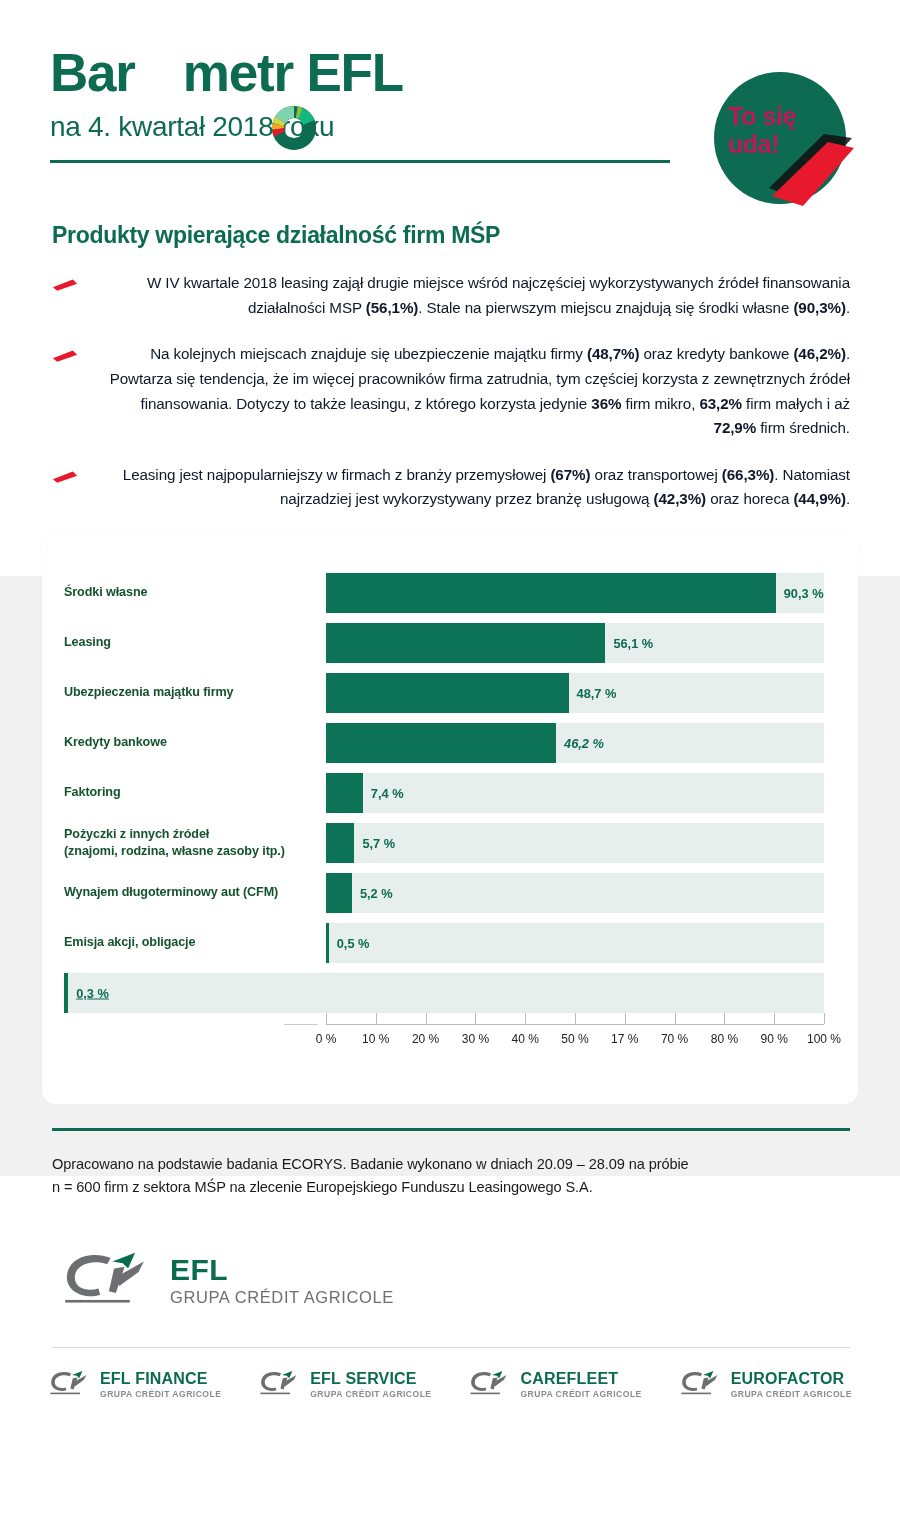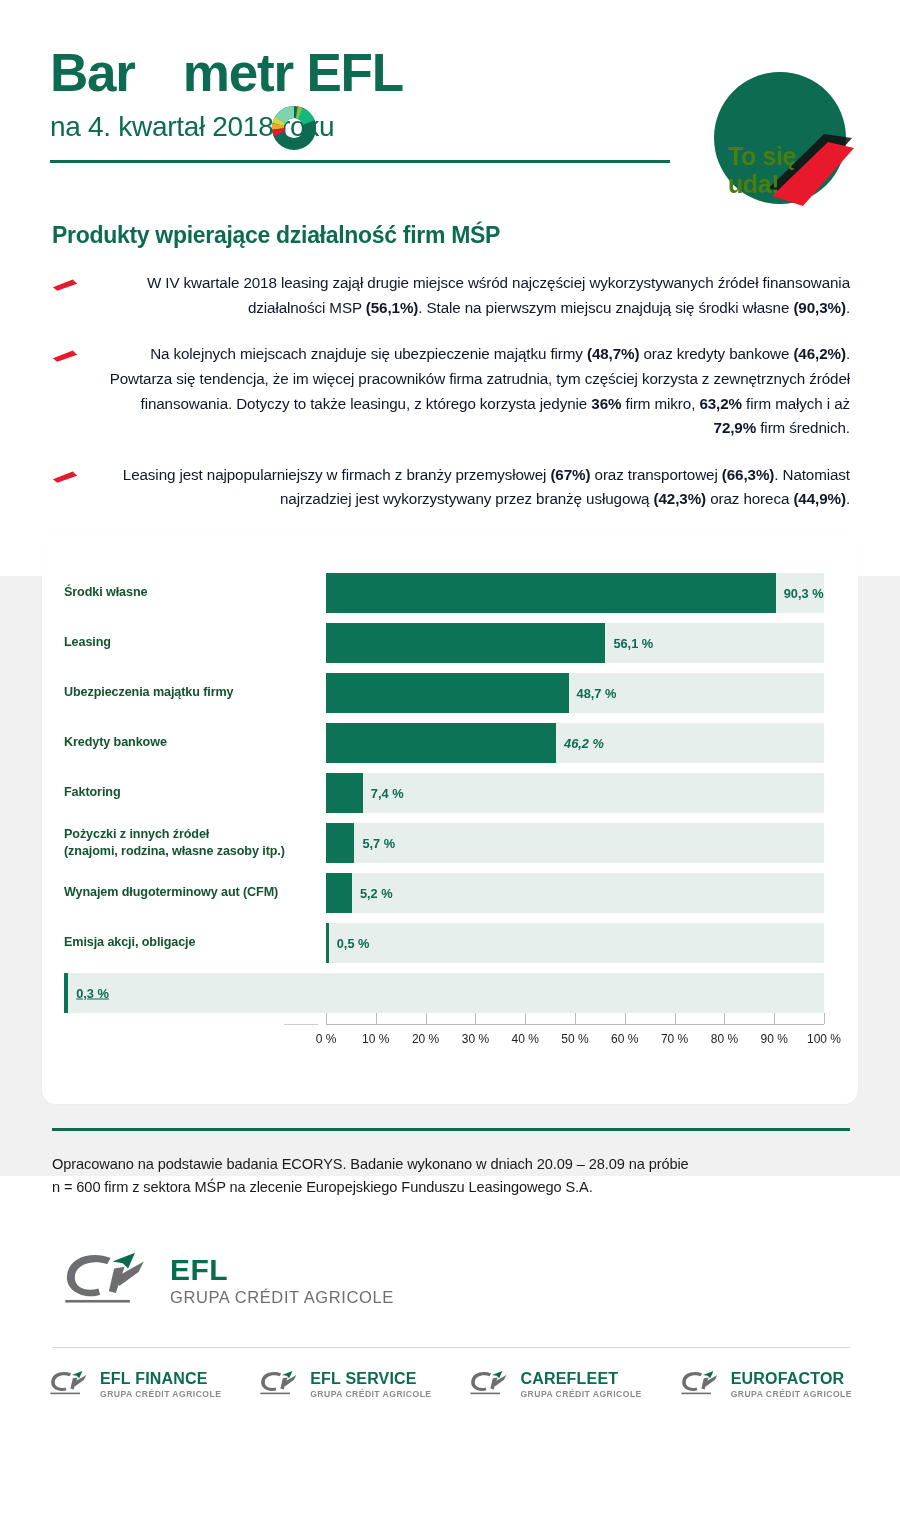--- a/index.html
+++ b/index.html
@@ -69,28 +69,27 @@
     position: absolute;
     right: 42px;
     top: 66px;
     width: 152px;
     height: 152px;
   }
   .badge-text {
     position: absolute;
     left: 22px;
     top: 36px;
-    color: #4d7c0f;
+    color: #be185d;
     font-size: 25px;
     font-weight: bold;
     line-height: 1.12;
     letter-spacing: -0.4px;
     z-index: 3;
     white-space: pre-line;
-    margin-top: 40px;
   }
 
   
   .section-heading {
     margin: 32px 0 0 52px;
     font-size: 23px;
     font-weight: bold;
     color: #0c6b50;
     letter-spacing: -0.3px;
   }
@@ -443,21 +442,21 @@
           <div class="tick-label" style="left: 10%;">10 %</div>
           <div class="tick" style="left: 20%;"></div>
           <div class="tick-label" style="left: 20%;">20 %</div>
           <div class="tick" style="left: 30%;"></div>
           <div class="tick-label" style="left: 30%;">30 %</div>
           <div class="tick" style="left: 40%;"></div>
           <div class="tick-label" style="left: 40%;">40 %</div>
           <div class="tick" style="left: 50%;"></div>
           <div class="tick-label" style="left: 50%;">50 %</div>
           <div class="tick" style="left: 60%;"></div>
-          <div class="tick-label" style="left: 60%;">60 %</div>
+          <div class="tick-label" style="left: 60%;">17 %</div>
           <div class="tick" style="left: 70%;"></div>
           <div class="tick-label" style="left: 70%;">70 %</div>
           <div class="tick" style="left: 80%;"></div>
           <div class="tick-label" style="left: 80%;">80 %</div>
           <div class="tick" style="left: 90%;"></div>
           <div class="tick-label" style="left: 90%;">90 %</div>
           <div class="tick" style="left: 100%;"></div>
           <div class="tick-label" style="left: 100%;">100 %</div>
         </div>
     </div>

